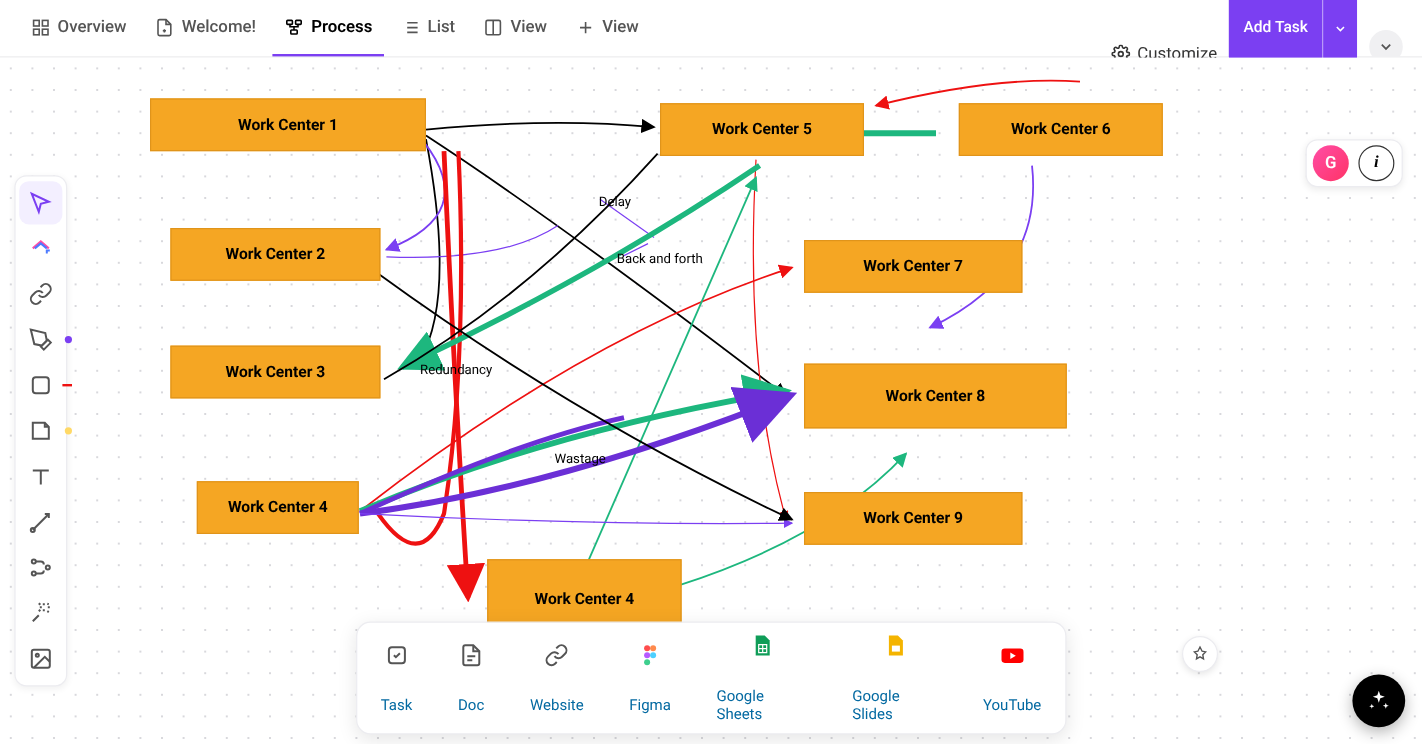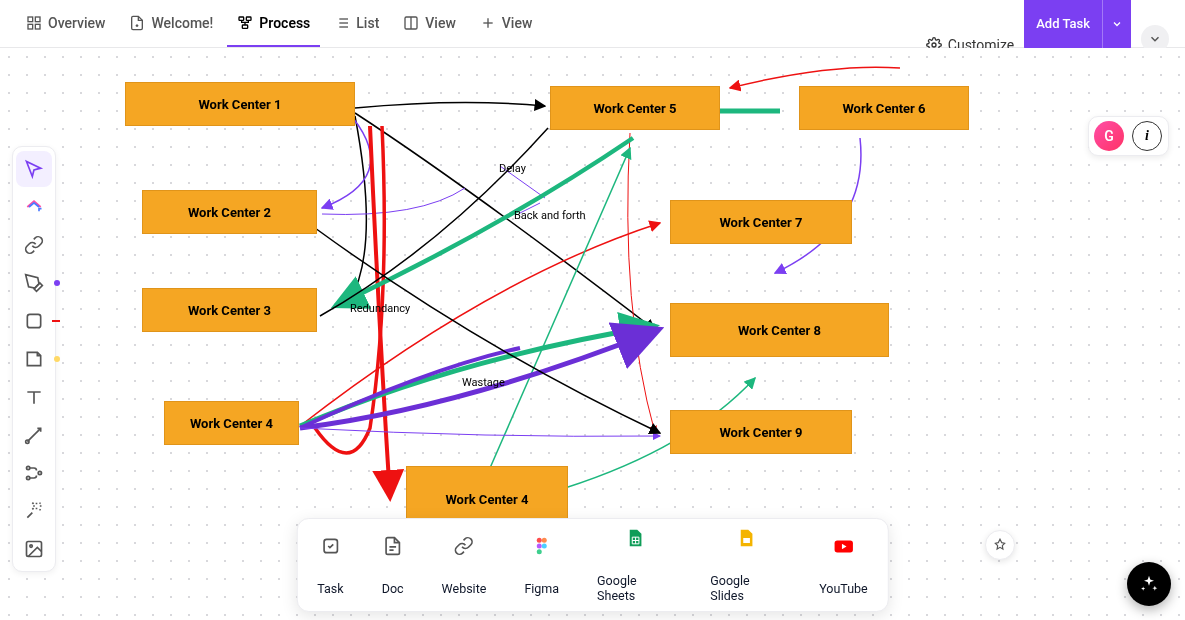--- a/index.html
+++ b/index.html
@@ -42,21 +42,21 @@
 
   
   .edge-label { position:absolute; font-size:11px; color:#000; background:transparent; }
 
   
   .edges { position:absolute; top:0; left:0; width:100%; height:100%; pointer-events:none; }
 
   
   .bottom-bar { position:absolute; bottom:8px; left:50%; transform:translateX(-50%); background:#fff; border:1px solid #ececf0; border-radius: 12px; box-shadow: 0 4px 16px rgba(0,0,0,.1); display:flex; align-items:center; padding: 6px 14px; gap: 26px; }
   .bb-item { display:flex; flex-direction:column; align-items:center; gap:4px; cursor:pointer; padding: 2px 6px; }
-  .bb-item span { font-size:12.5px; color:#0f172a;margin-top:20px; }
+  .bb-item span { font-size:12.5px; color:#0369a1;margin-top:20px; }
   .bb-ico { width:22px; height:22px; display:flex; align-items:center; justify-content:center; }
   .pin-btn { position:absolute; bottom: 60px; right:170px; width:30px; height:30px; border-radius:50%; background:#fff; border:1px solid #ececf0; box-shadow:0 2px 6px rgba(0,0,0,.1); display:flex; align-items:center; justify-content:center; cursor:pointer; }
 
   
   .fab { position:absolute; bottom:14px; right:14px; width:44px; height:44px; border-radius:50%; background:#000; color:#fff; display:flex; align-items:center; justify-content:center; cursor:pointer; box-shadow:0 4px 12px rgba(0,0,0,.3); }
 </style>
 </head>
 <body>
 
 <div class="topnav">

